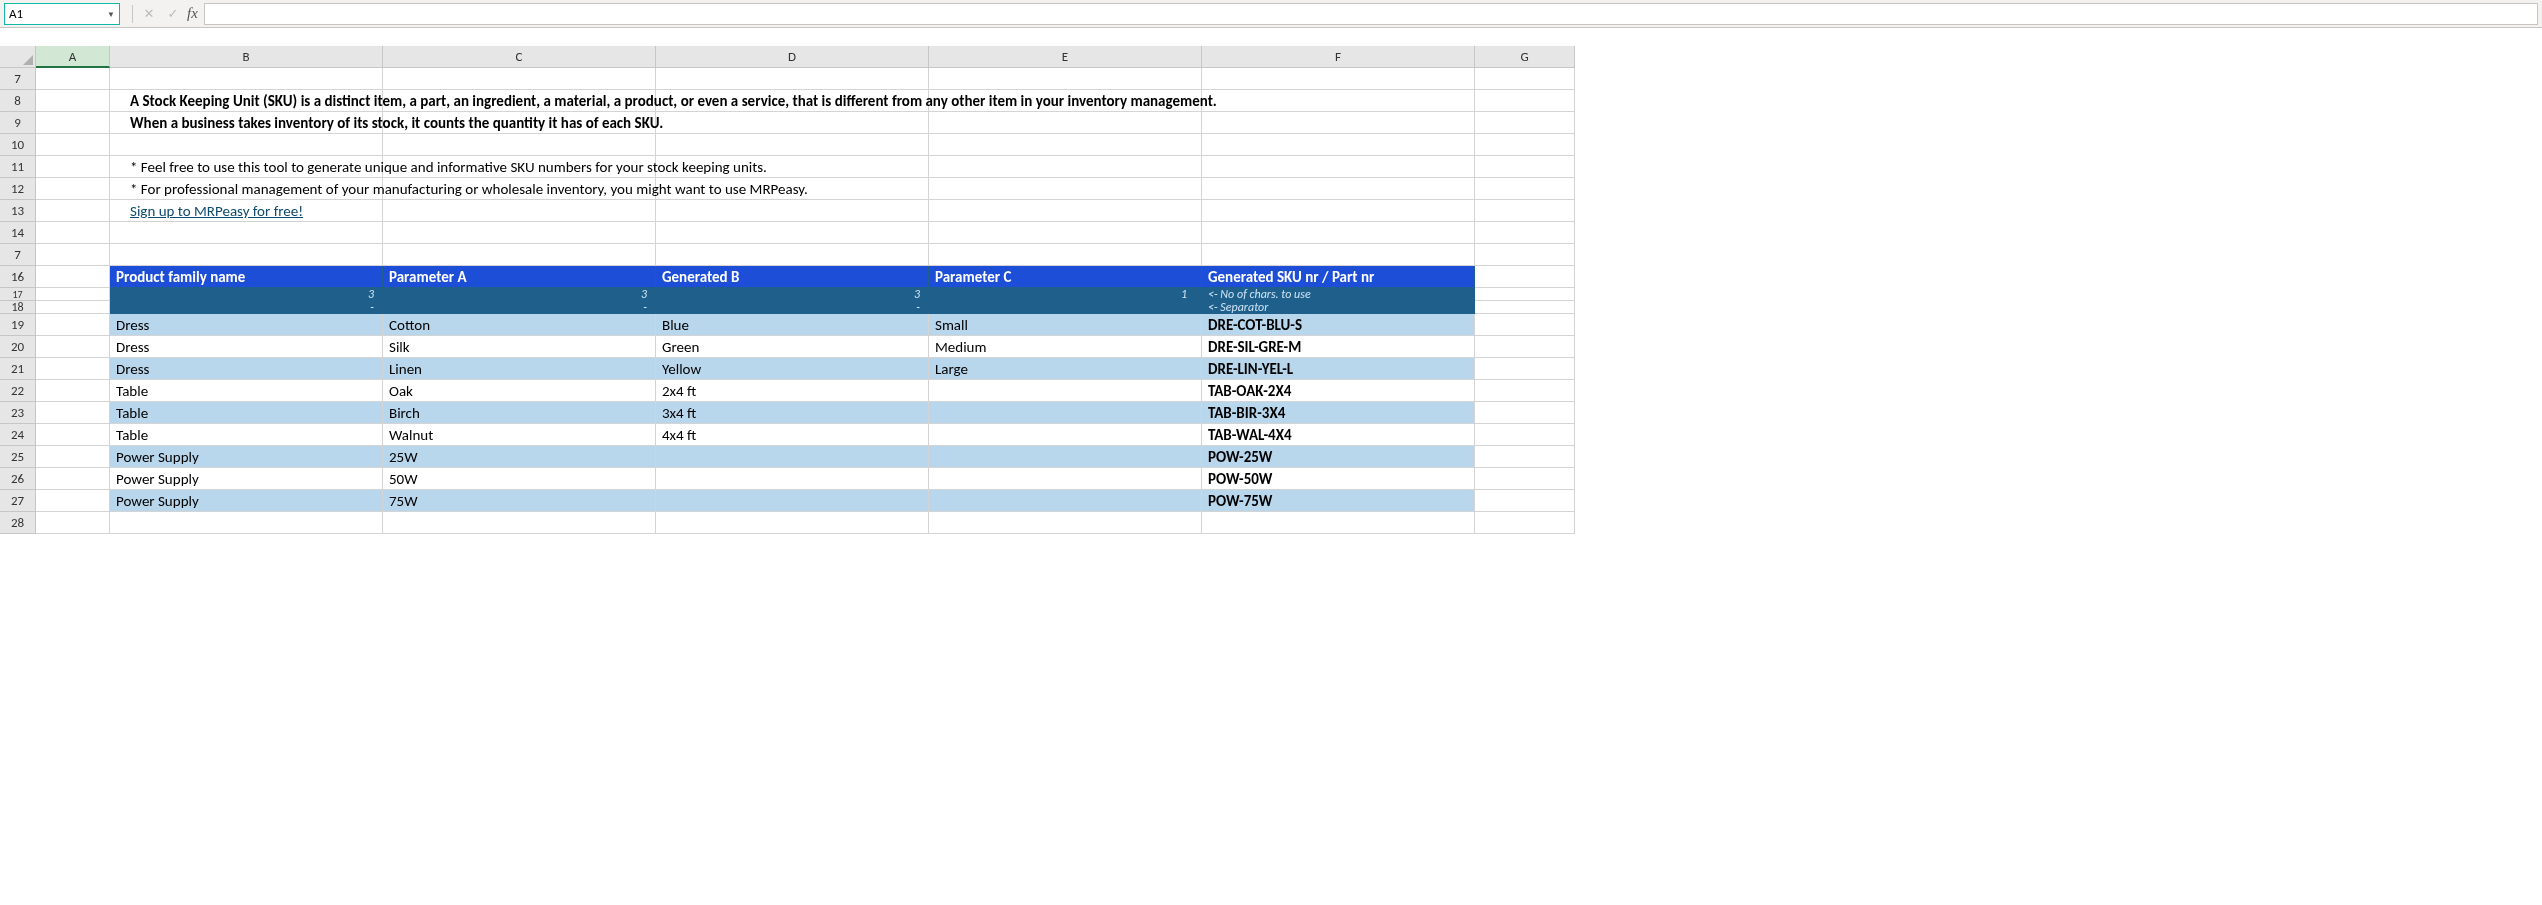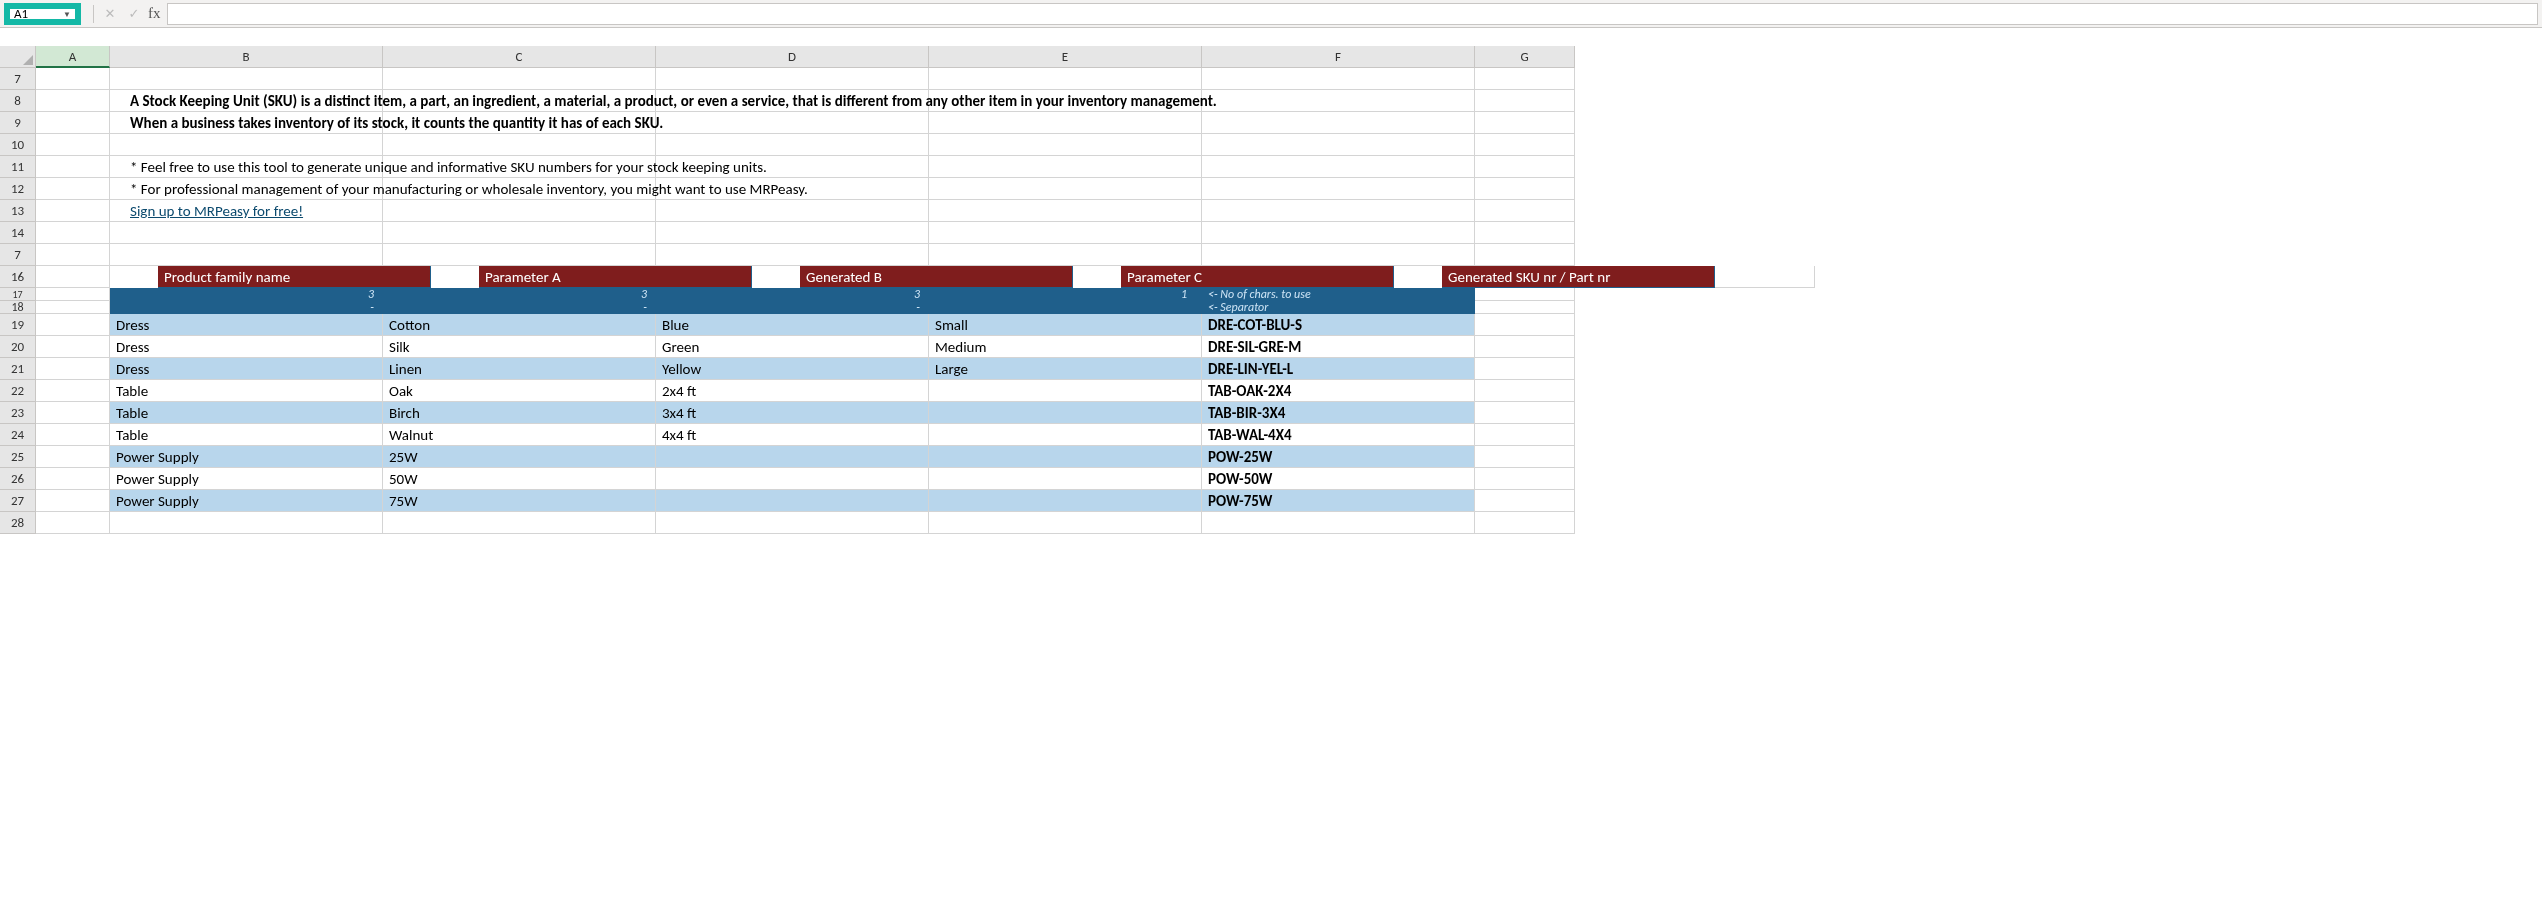--- a/index.html
+++ b/index.html
@@ -11,24 +11,24 @@
   }
   .formula-bar {
     display: flex;
     align-items: center;
     background: #f3f2f1;
     border-bottom: 1px solid #c8c6c4;
     height: 28px;
     padding: 0 4px;
   }
   .name-box {
-    width: 77px;
+    width: 116px;
     height: 22px;
     background: #fff;
-    border: 6px solid #14b8a6;
+    border: 1px solid #14b8a6;
     display: flex;
     align-items: center;
     justify-content: space-between;
     padding: 0 4px;
     font-size: 13px;
     margin-right: 8px;
   }
   .name-box-text { flex:1; }
   .name-box-dd {
     font-size: 8px;
@@ -42,20 +42,21 @@
   }
   .fb-btn {
     width: 24px;
     text-align: center;
     color: #888;
     font-size: 13px;
     cursor: default;
   }
   .fb-btn.disabled { color: #bbb; }
   .fx-label {
+    font-style: italic;
     font-family: 'Times New Roman', serif;
     color: #555;
     margin: 0 6px 0 2px;
     font-size: 15px;
   }
   .formula-input {
     flex: 1;
     height: 22px;
     background: #fff;
     border: 1px solid #c8c6c4;
@@ -140,27 +141,26 @@
   .wC { width: 273px; }
   .wD { width: 273px; }
   .wE { width: 273px; }
   .wF { width: 273px; }
   .wG { width: 100px; }
 
   .bold { font-weight: 700; }
   .link { color: #0c4a6e; text-decoration: underline; cursor: pointer; }
 
   .thdr {
-    background: #7f1d1d;
+    background: #1d4ed8;
     color: #fff;
-    font-weight: 400;
+    font-weight: 700;
     font-size: 15px;
     border-right: 1px solid #1f5f8b;
     border-bottom: 1px solid #1f5f8b;
-    margin-left: 48px;
   }
   .tsub {
     background: #1f5f8b;
     color: #cde4f5;
     font-style: italic;
     font-size: 12px;
     border-right: 1px solid #1f5f8b;
     border-bottom: 1px solid #1f5f8b;
     justify-content: flex-end;
     padding-right:8px;

